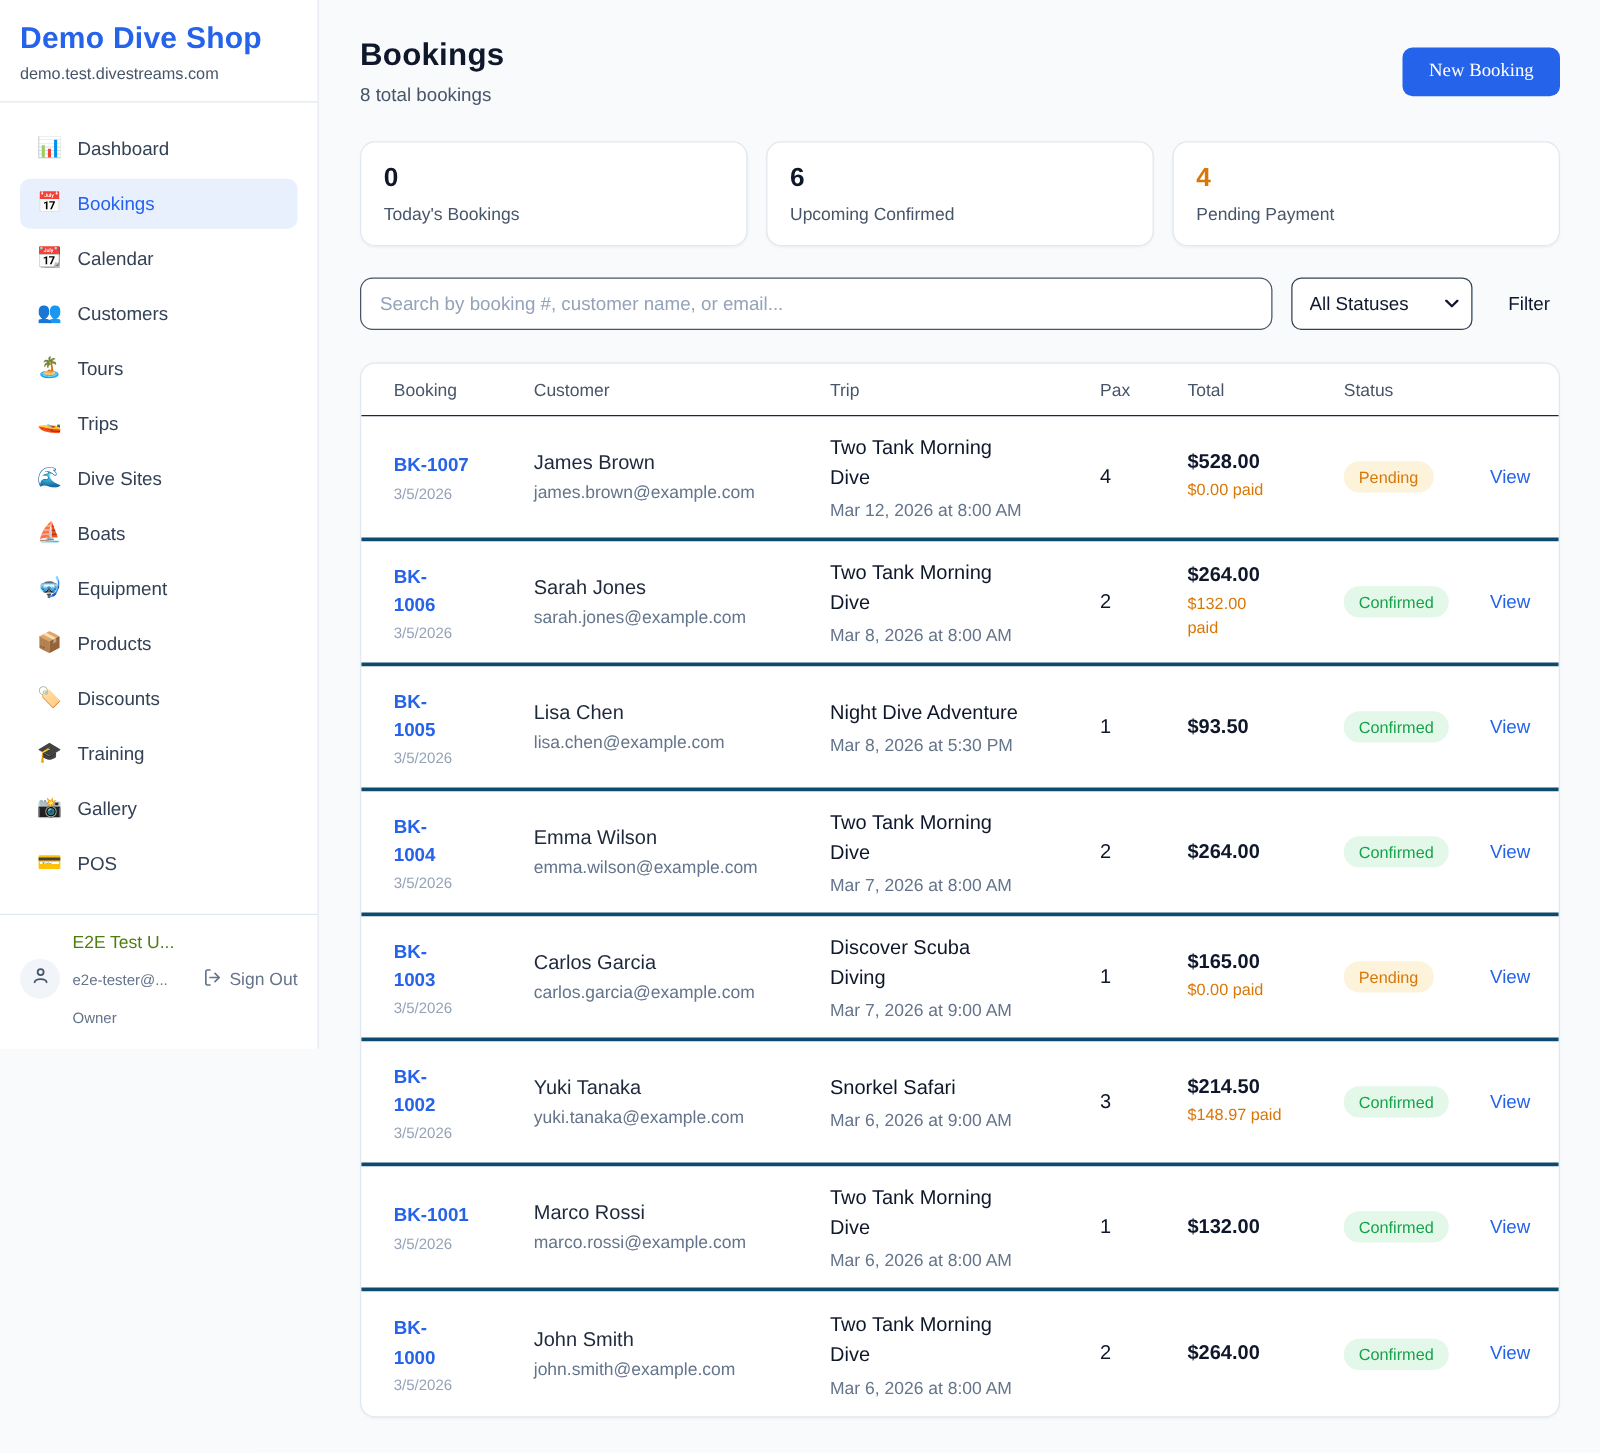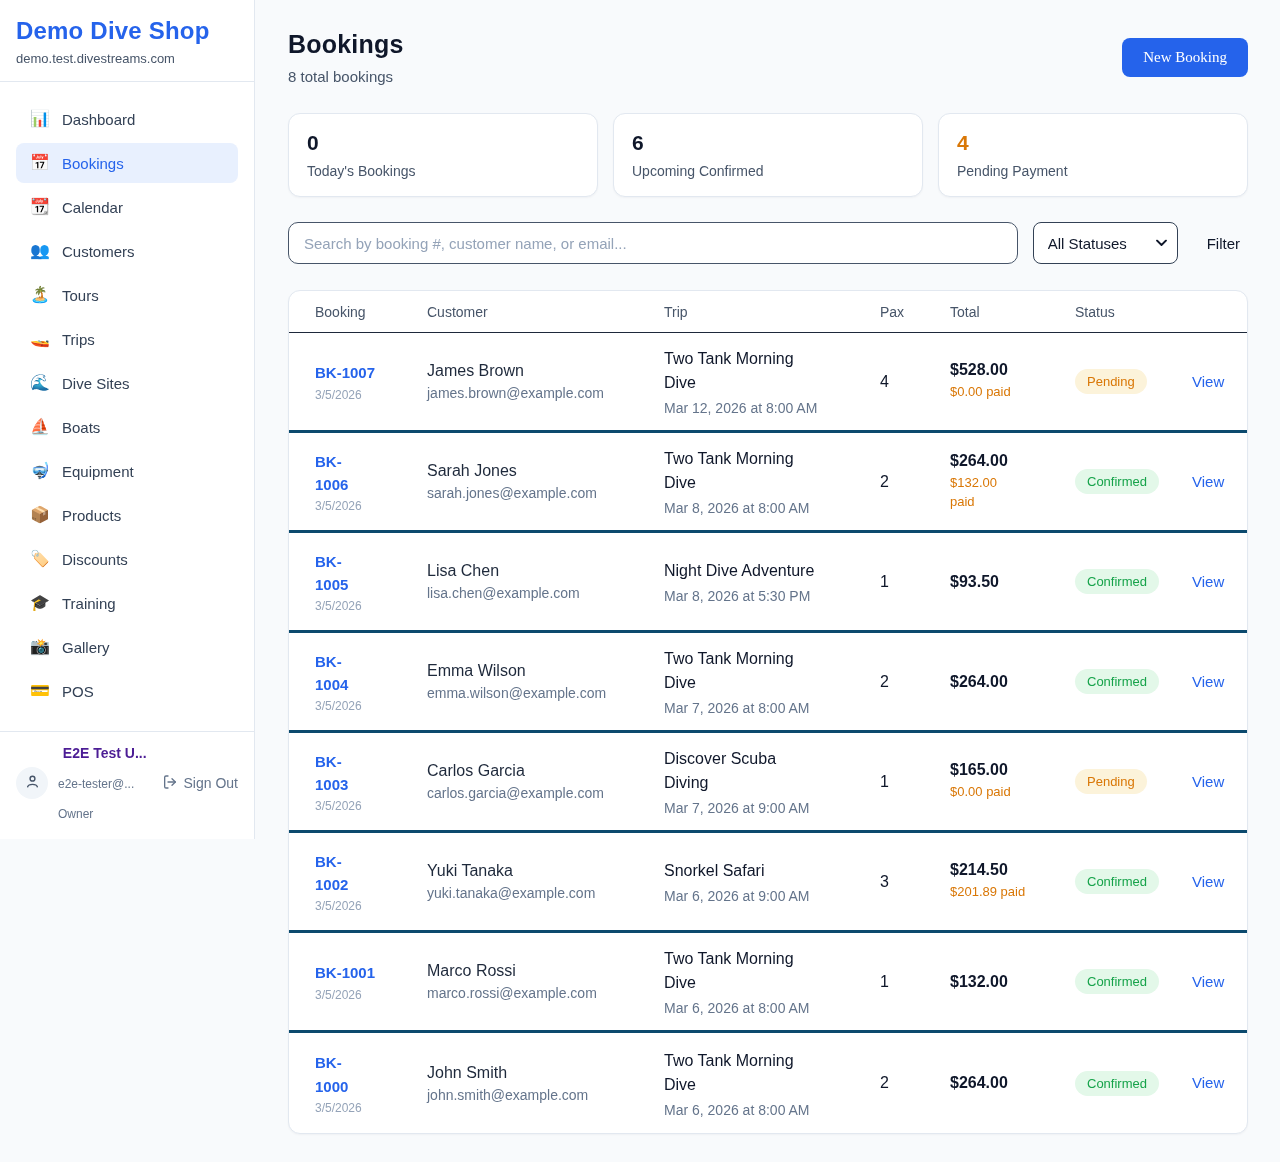--- a/index.html
+++ b/index.html
@@ -31,21 +31,21 @@
   .sidebar-footer {
     border-top:1px solid #e2e8f0; margin-top:6px;
     padding:13px 16px 14px 16px;
     display:flex; align-items:center; gap:10px;
   }
   .avatar {
     width:32px; height:32px; border-radius:50%; background:#f1f5f9;
     display:flex; align-items:center; justify-content:center; flex:0 0 32px;
   }
   .user-block { min-width:0; flex:1; }
-  .user-name { font-size:14px; font-weight:700; color:#4c1d95; white-space:nowrap;text-align:center; }
+  .user-name { font-size:14px; font-weight:400; color:#4d7c0f; white-space:nowrap; }
   .user-email, .user-role { font-size:12px; color:#64748b; white-space:nowrap; margin-top:16px; }
   .signout { display:flex; align-items:center; gap:6px; color:#64748b; font-size:14px; cursor:pointer; white-space:nowrap; }
   
   .main { margin-left:256px; padding:30px 32px 32px 32px; }
   .page-header { display:flex; justify-content:space-between; align-items:flex-start; }
   .page-title { font-size:25px; font-weight:700; color:#0f172a; letter-spacing:.2px; }
   .page-subtitle { font-size:15px; color:#475569; margin-top:9px; }
   .btn-primary {
     background:#2563eb; color:#ffffff; border:none; border-radius:8px;
     font-size:15px; font-weight:500; padding:11px 21px; cursor:pointer;
@@ -417,21 +417,21 @@
       <div class="cust-name">Yuki Tanaka</div>
       <div class="cust-email">yuki.tanaka@example.com</div>
     </div>
     <div>
       <div class="trip-name">Snorkel Safari</div>
       <div class="trip-time">Mar 6, 2026 at 9:00 AM</div>
     </div>
     <div class="pax">3</div>
     <div>
       <div class="total">$214.50</div>
-      <div class="paid">$201.89 paid</div>
+      <div class="paid">$148.97 paid</div>
     </div>
     <div>
       <span class="badge badge-confirmed">Confirmed</span>
     </div>
     <div>
       <span class="view-link">View</span>
     </div>
   </div>
 
   <div class="tgrid trow">

